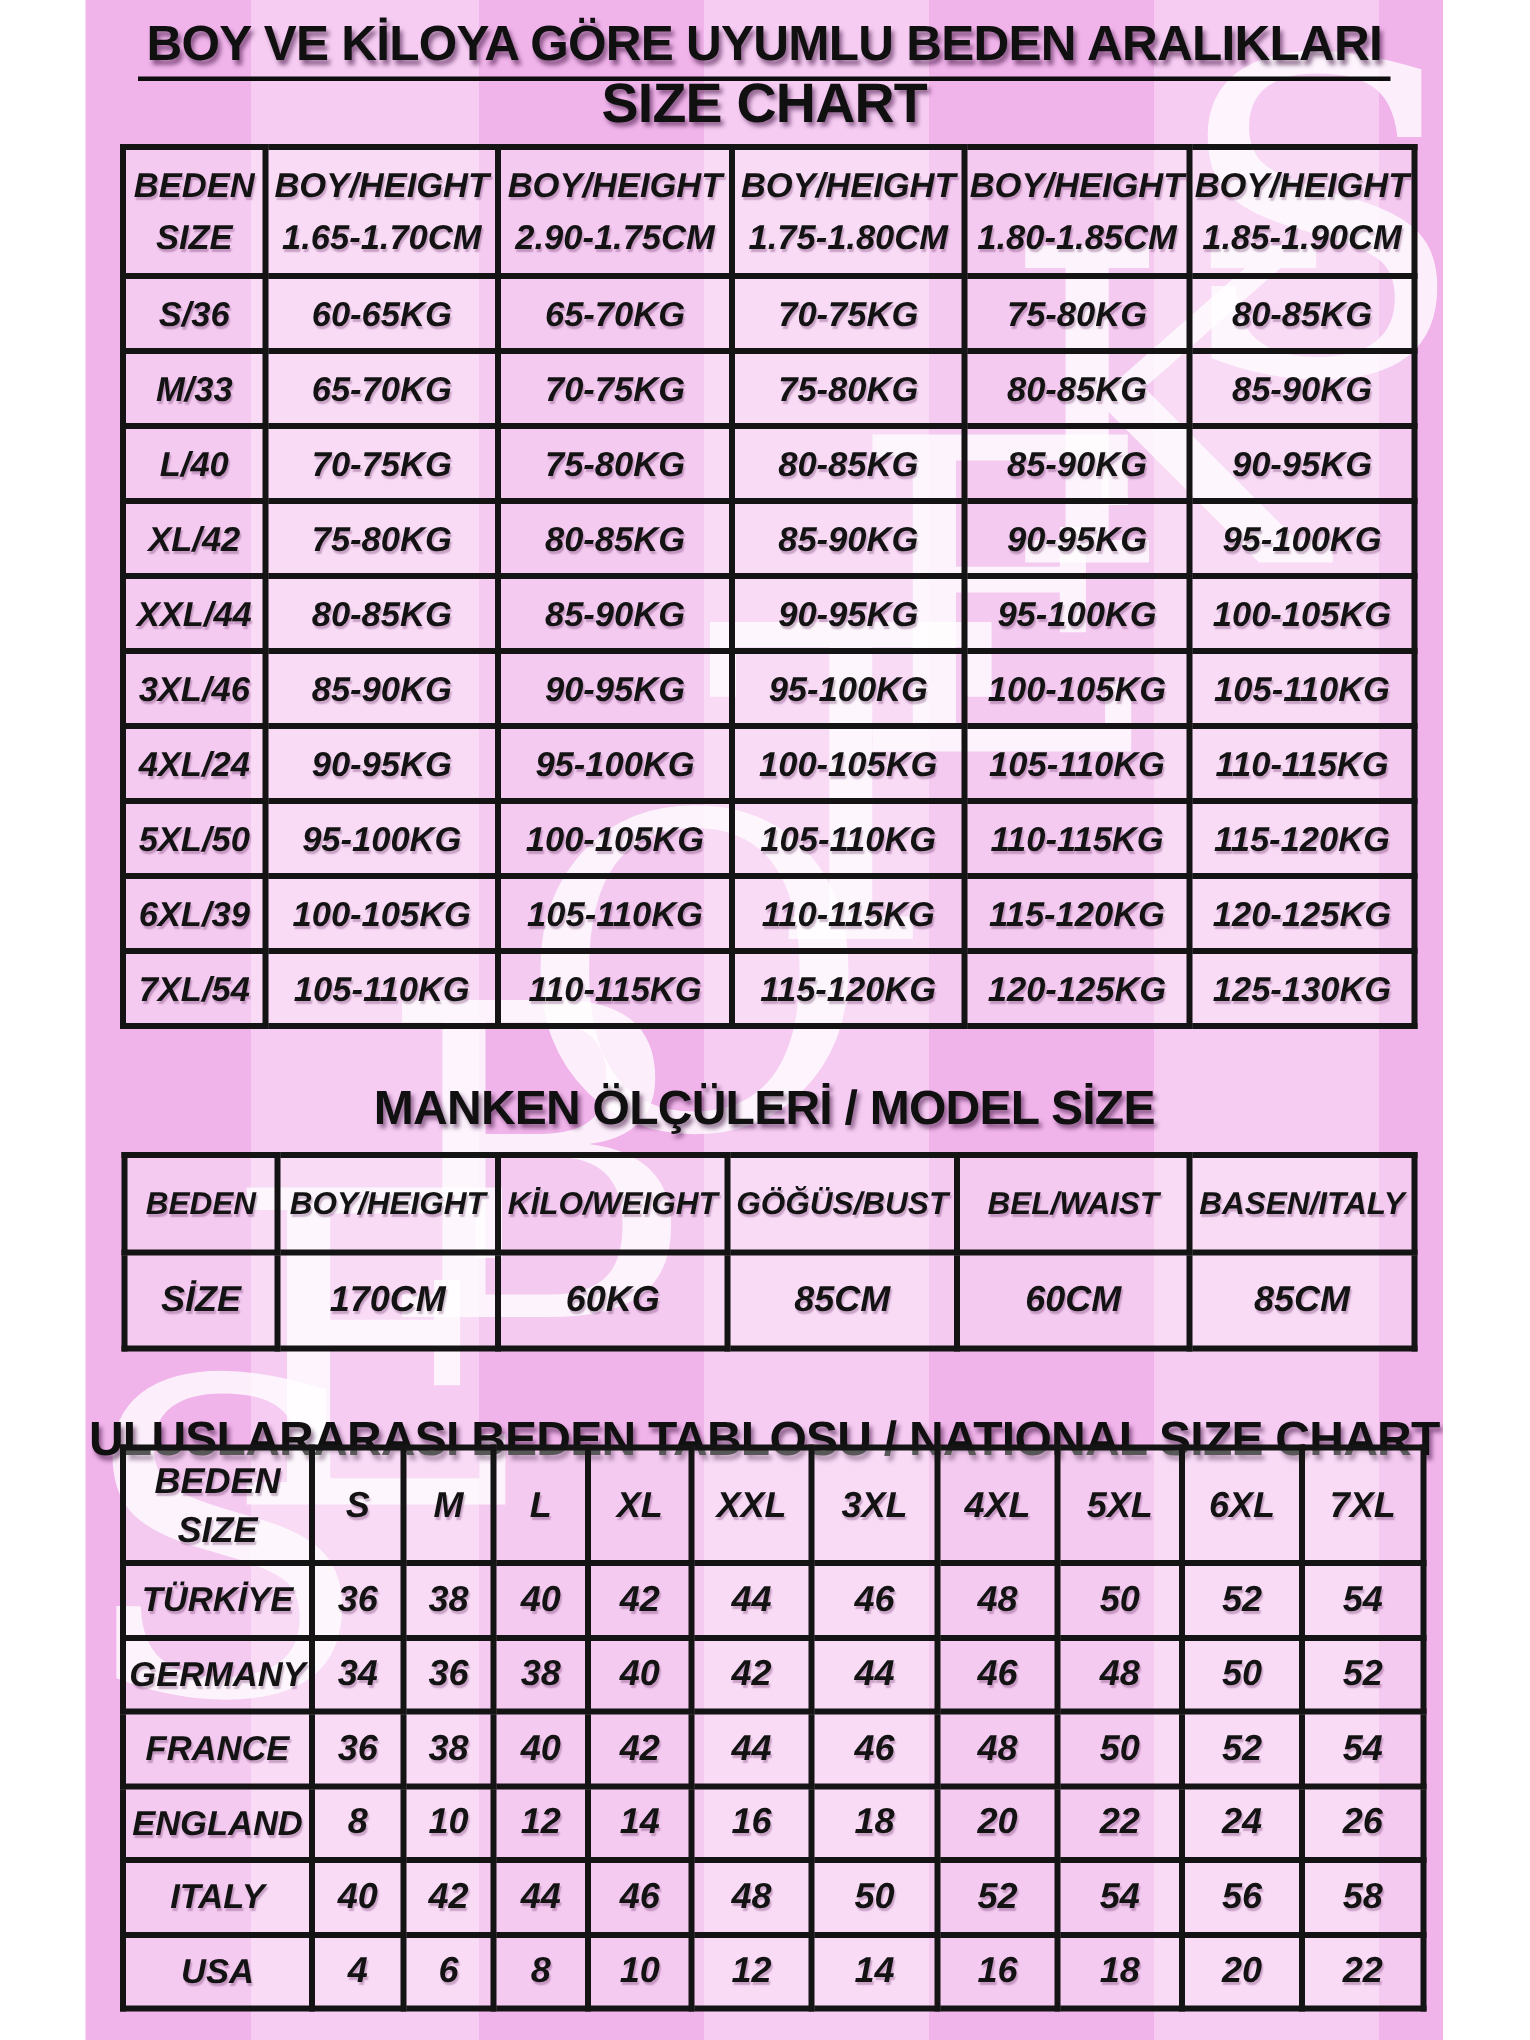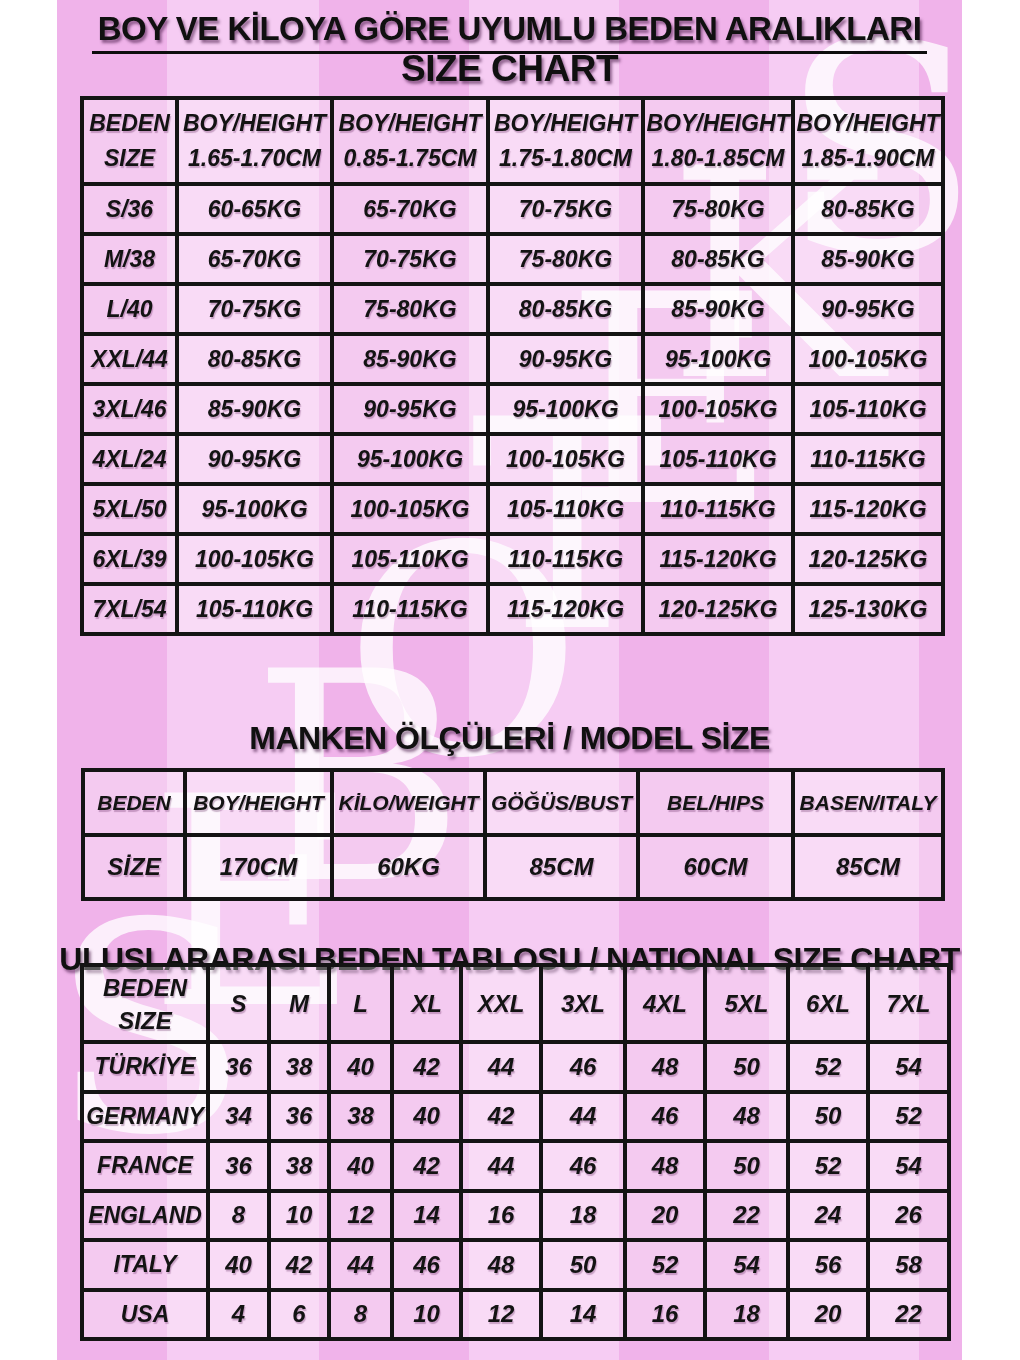--- a/index.html
+++ b/index.html
@@ -91,21 +91,21 @@
             <th>
               <div class="hline">BEDEN</div>
               <div class="hline">SIZE</div>
             </th>
             <th>
               <div class="hline">BOY/HEIGHT</div>
               <div class="hline">1.65-1.70CM</div>
             </th>
             <th>
               <div class="hline">BOY/HEIGHT</div>
-              <div class="hline">0.85-1.75CM</div>
+              <div class="hline">2.90-1.75CM</div>
             </th>
             <th>
               <div class="hline">BOY/HEIGHT</div>
               <div class="hline">1.75-1.80CM</div>
             </th>
             <th>
               <div class="hline">BOY/HEIGHT</div>
               <div class="hline">1.80-1.85CM</div>
             </th>
             <th>
@@ -117,34 +117,42 @@
       <tbody id="size-tbody">
           <tr>
             <th>S/36</th>
             <td>60-65KG</td>
             <td>65-70KG</td>
             <td>70-75KG</td>
             <td>75-80KG</td>
             <td>80-85KG</td>
           </tr>
           <tr>
-            <th>M/38</th>
+            <th>M/33</th>
             <td>65-70KG</td>
             <td>70-75KG</td>
             <td>75-80KG</td>
             <td>80-85KG</td>
             <td>85-90KG</td>
           </tr>
           <tr>
             <th>L/40</th>
             <td>70-75KG</td>
             <td>75-80KG</td>
             <td>80-85KG</td>
             <td>85-90KG</td>
             <td>90-95KG</td>
+          </tr>
+          <tr>
+            <th>XL/42</th>
+            <td>75-80KG</td>
+            <td>80-85KG</td>
+            <td>85-90KG</td>
+            <td>90-95KG</td>
+            <td>95-100KG</td>
           </tr>
           <tr>
             <th>XXL/44</th>
             <td>80-85KG</td>
             <td>85-90KG</td>
             <td>90-95KG</td>
             <td>95-100KG</td>
             <td>100-105KG</td>
           </tr>
           <tr>
@@ -200,21 +208,21 @@
         <col style="width:153px">
           <col style="width:155px">
           <col style="width:150px">
       </colgroup>
       <thead id="model-thead">
           <tr>
             <th>BEDEN</th>
             <th>BOY/HEIGHT</th>
             <th>KİLO/WEIGHT</th>
             <th>GÖĞÜS/BUST</th>
-            <th>BEL/HIPS</th>
+            <th>BEL/WAIST</th>
             <th>BASEN/ITALY</th>
           </tr>
         </thead>
       <tbody id="model-tbody">
           <tr>
             <th>SİZE</th>
             <td>170CM</td>
             <td>60KG</td>
             <td>85CM</td>
             <td>60CM</td>

